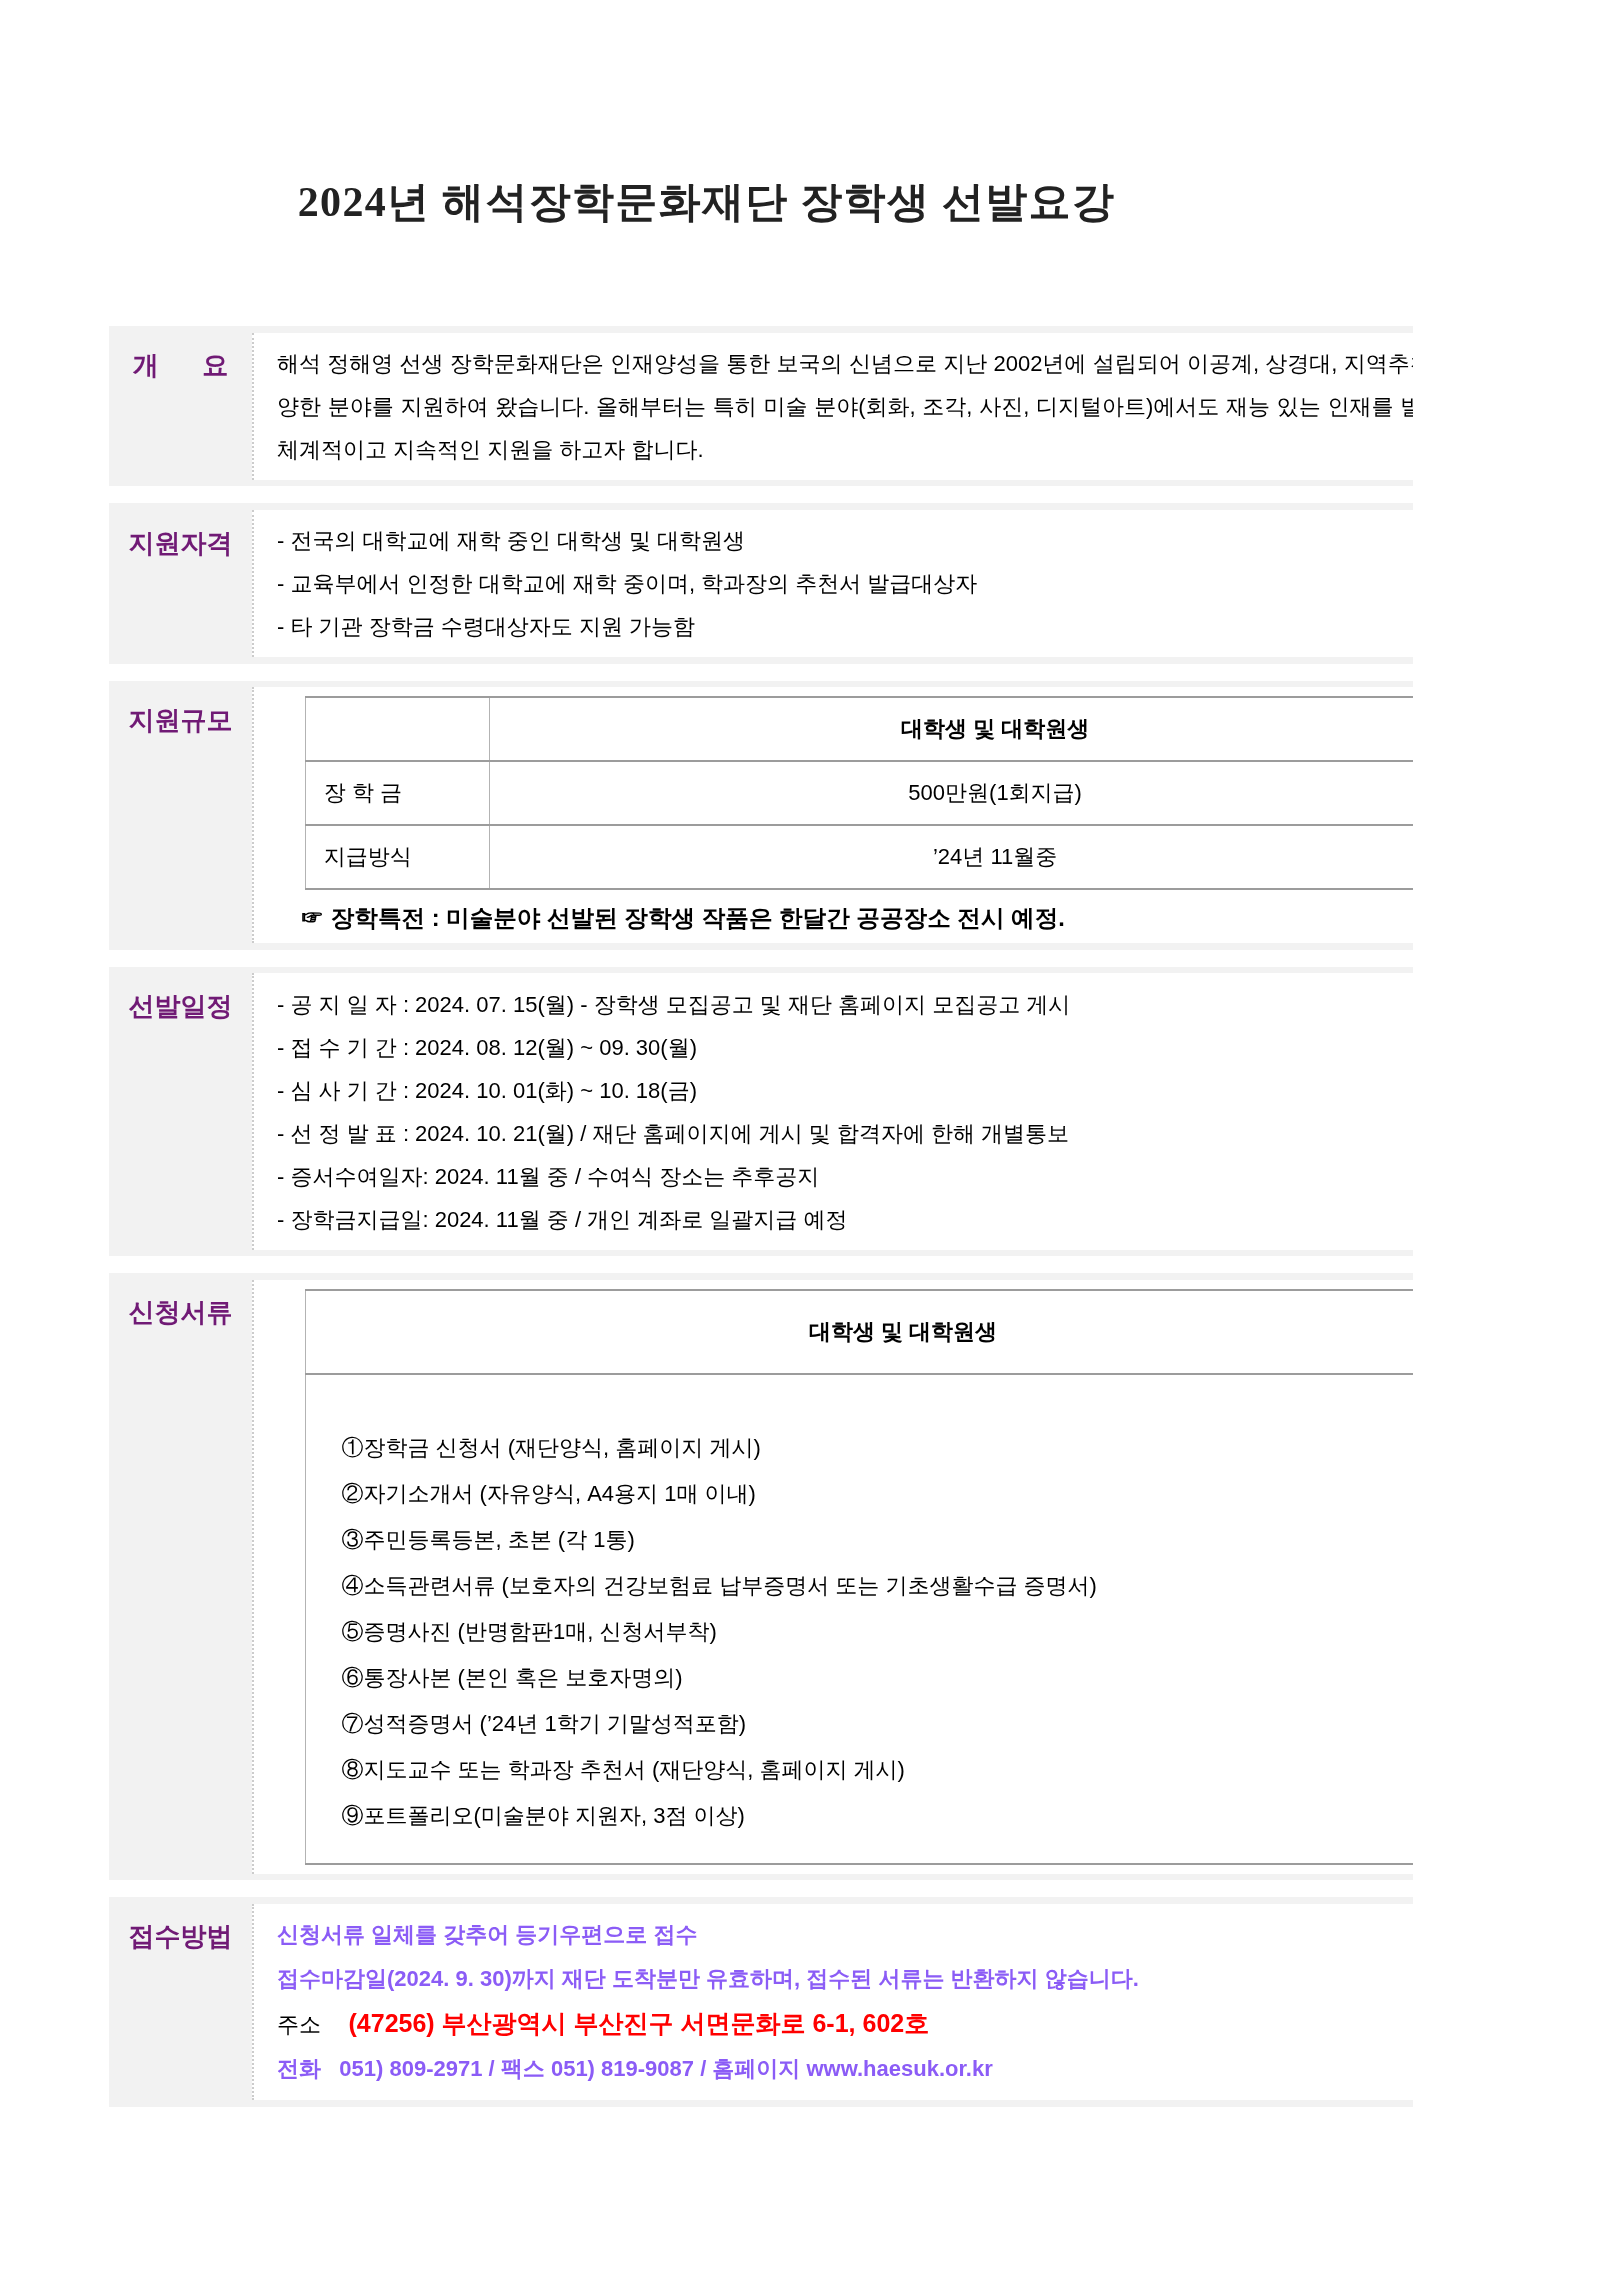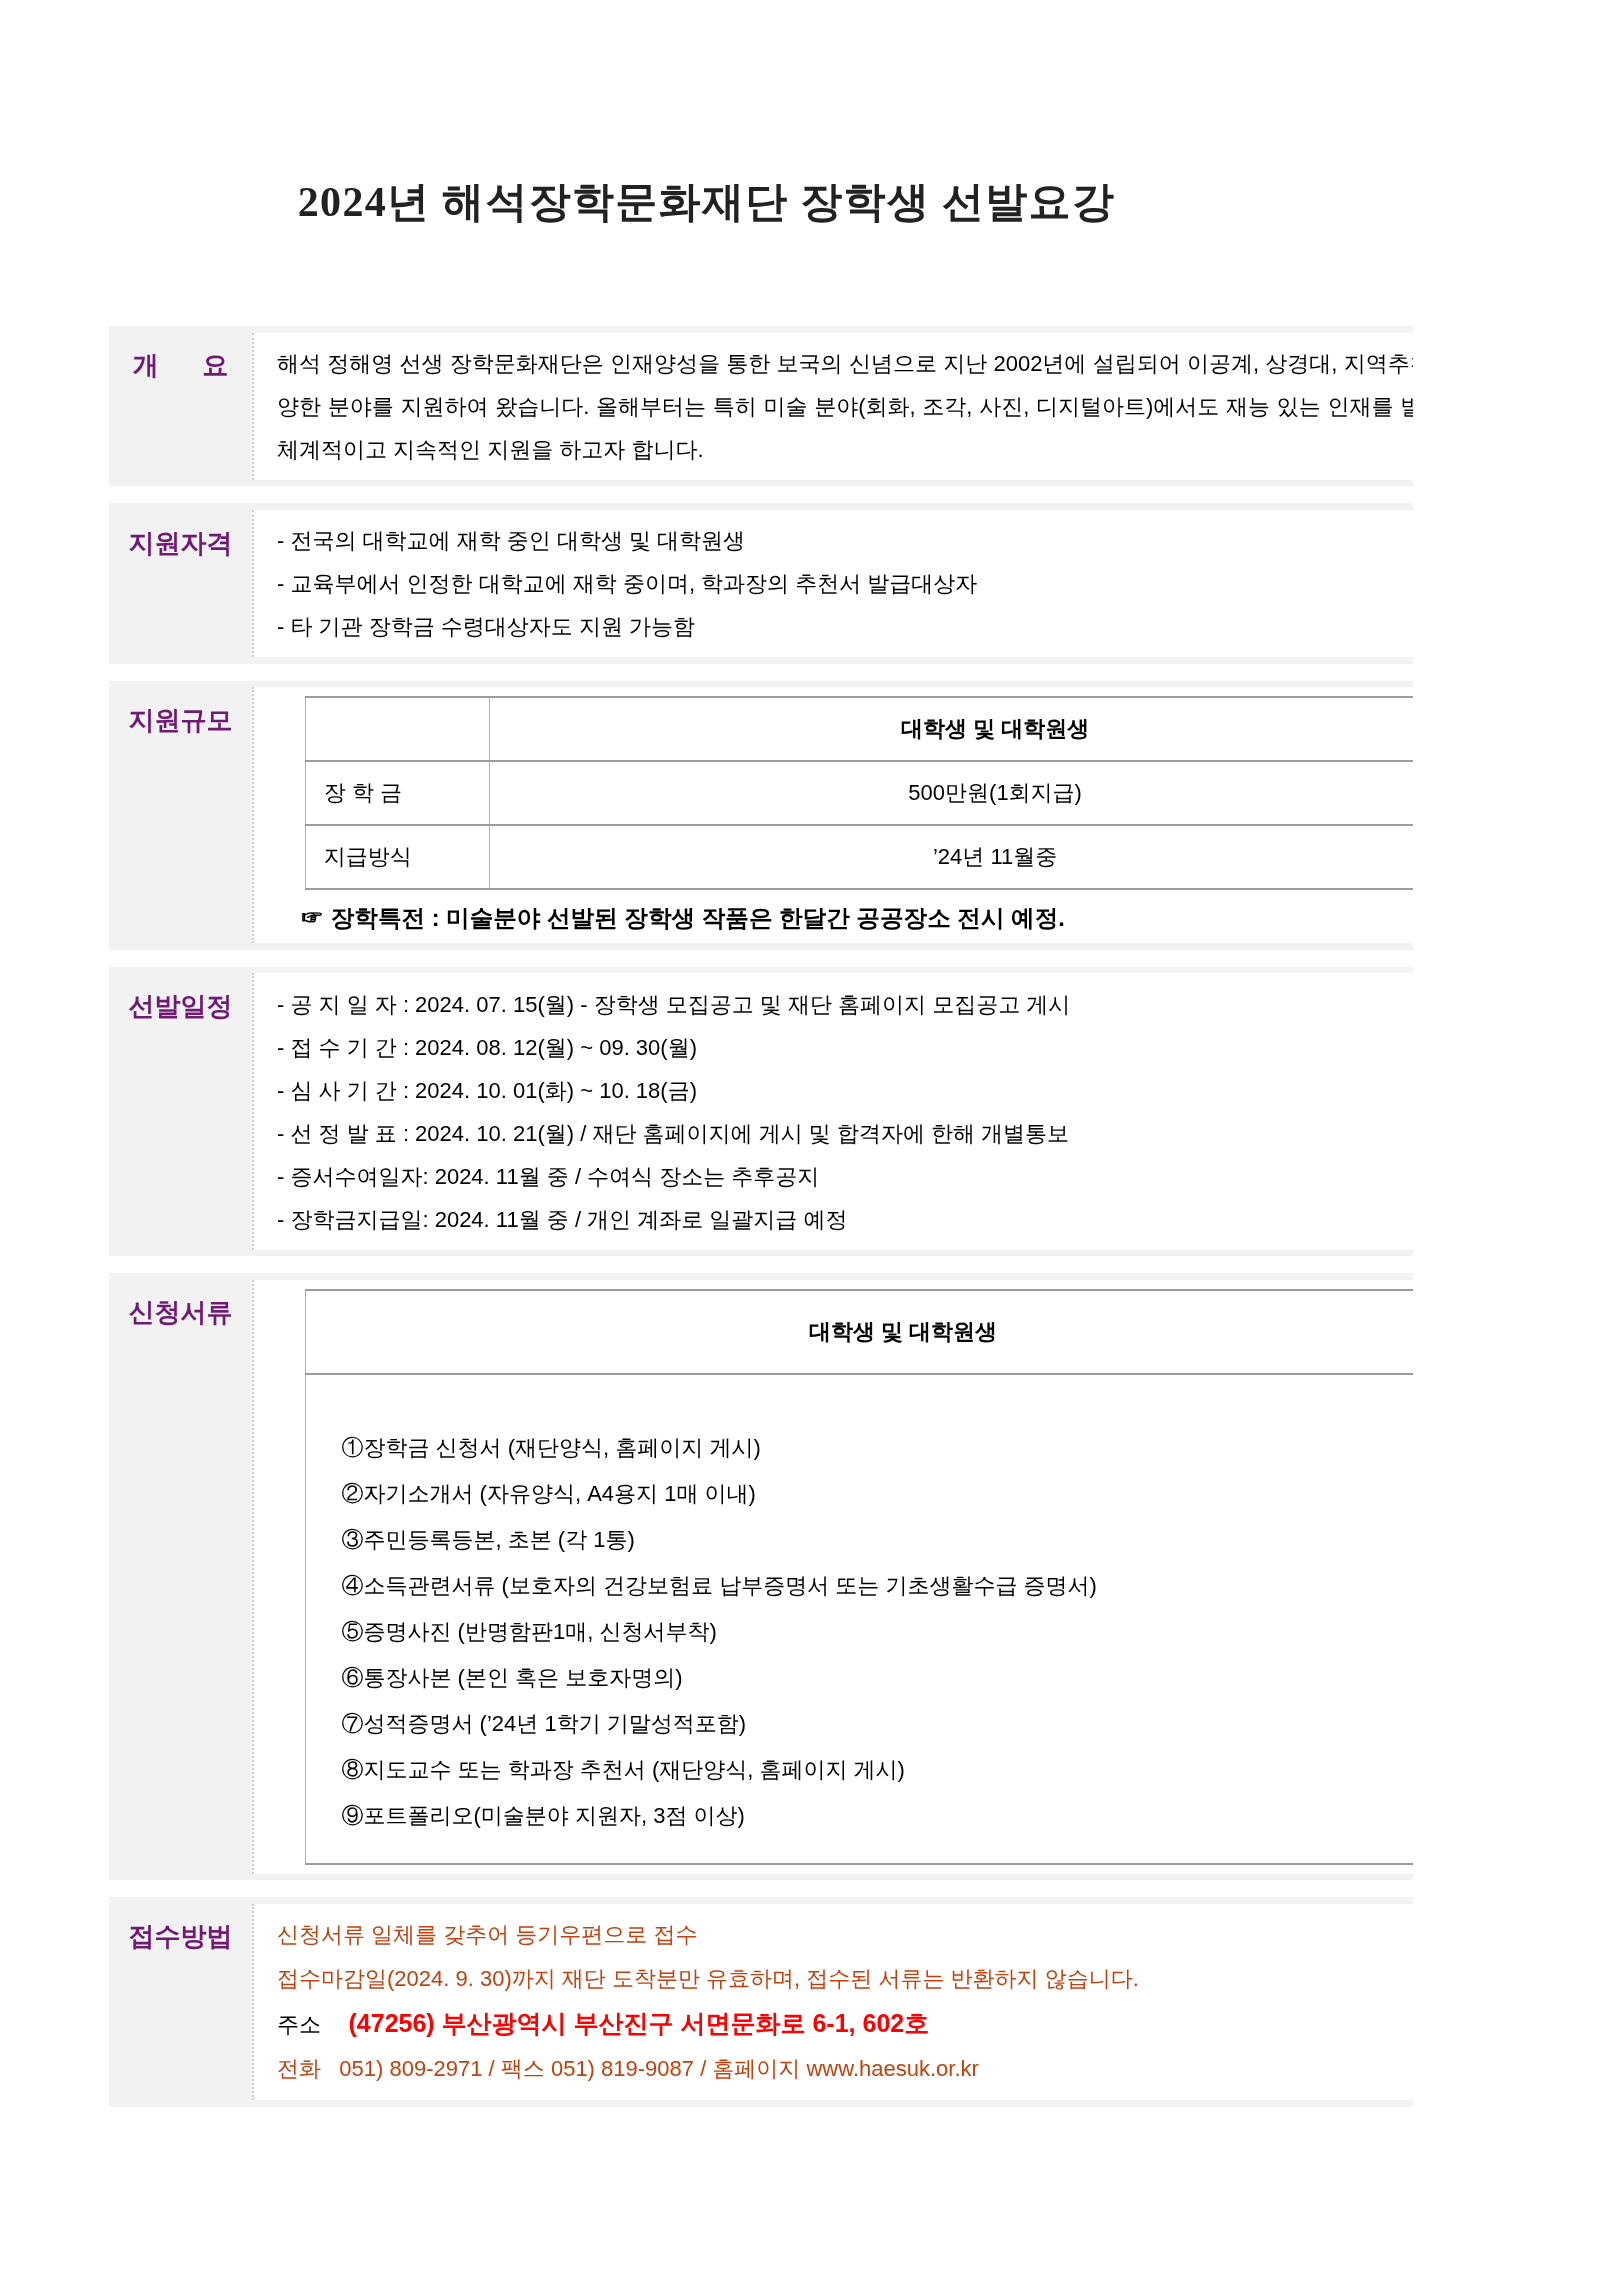--- a/index.html
+++ b/index.html
@@ -12,21 +12,21 @@
   .sec{display:flex;align-items:stretch;background:#f2f2f2;
        margin:0 0 17px 109px;width:1404px;padding:6.5px 5.2px 6.5px 0;box-sizing:border-box;}
   .sec-label{width:143px;flex:0 0 143px;padding-top:15.7px;text-align:center;
              font-size:26px;font-weight:bold;color:#701a75;white-space:pre-wrap;line-height:34px;}
   .sec-body{flex:1;background:#ffffff;border-left:2px dotted #cccccc;
             padding:9.2px 19.6px 9.2px 23px;box-sizing:border-box;}
   .sec-body.tight{padding-right:0;}
   .para{margin:0;font-size:22px;line-height:43px;text-align:justify;color:#000;}
   .item{font-size:22px;line-height:43px;white-space:pre-wrap;color:#000;}
   .docs-item{font-size:22px;line-height:46px;white-space:pre-wrap;color:#000;}
-  .line{font-size:22px;line-height:44px;white-space:pre-wrap;color:#c2410c;}
+  .line{font-size:22px;line-height:44px;white-space:pre-wrap;color:#8b5cf6;font-weight:bold;}
   table.tbl{border-collapse:collapse;margin-left:27.5px;width:1197px;
             border-top:2.6px solid #9c9c9c;border-bottom:2.6px solid #9c9c9c;
             border-left:1.3px solid #adadad;border-right:1.3px solid #adadad;}
   table.tbl td{border:1.3px solid #b3b3b3;border-top:2.6px solid #9c9c9c;border-bottom:2.6px solid #9c9c9c;
                font-size:22px;color:#000;}
   .scale-tbl td{height:60px;}
   .scale-tbl .c1{width:164px;padding-left:18.3px;}
   .scale-tbl .c2{text-align:center;}
   .hdr{font-weight:bold;text-align:center;font-size:23px;}
   .docs-hdr-row td{height:80px;}

